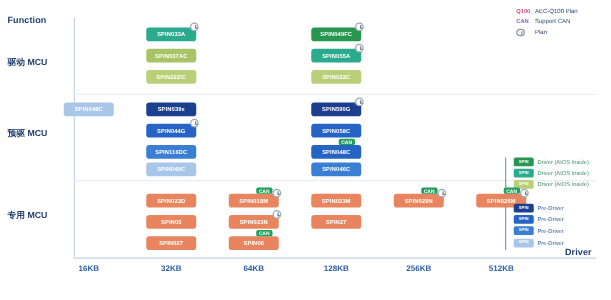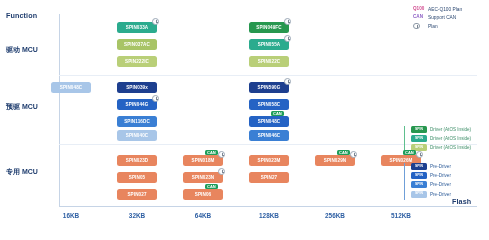--- a/index.html
+++ b/index.html
@@ -127,21 +127,21 @@
 <body>
 
 <div id="root">
 
   <div class="y-axis-line"></div>
   <div class="x-axis-line"></div>
   <div class="row-divider" style="top:75px"></div>
   <div class="row-divider" style="top:144px"></div>
 
   <div class="axis-title" id="fn-title">Function</div>
-  <div class="axis-title" id="flash-title">Flash</div>
+  <div class="axis-title" id="flash-title">Driver</div>
 
   <div class="row-label" style="top:45px">驱动 MCU</div>
   <div class="row-label" style="top:102px">预驱 MCU</div>
   <div class="row-label" style="top:167px">专用 MCU</div>
 
   <div id="x-ticks">
       <div class="x-tick" style="left: 71px;">16KB</div>
       <div class="x-tick" style="left: 137px;">32KB</div>
       <div class="x-tick" style="left: 203px;">64KB</div>
       <div class="x-tick" style="left: 269px;">128KB</div>

